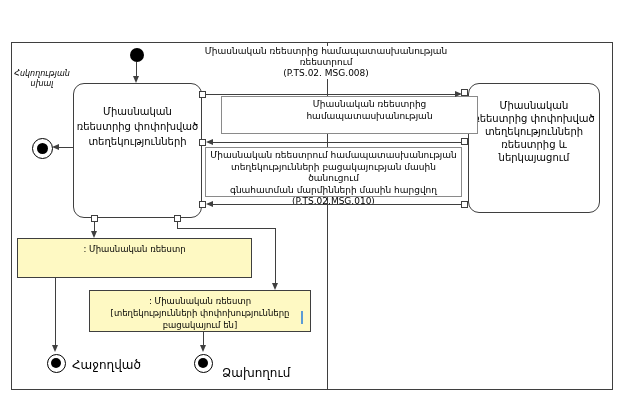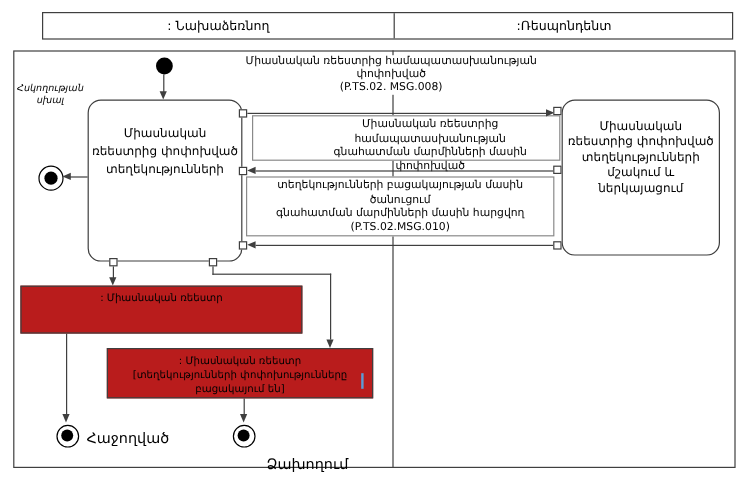--- a/index.html
+++ b/index.html
@@ -13,21 +13,21 @@
   .header-cell{
     position:absolute;top:0;bottom:0;display:flex;align-items:center;justify-content:center;
     font-size:10.5px;
   }
   .activity{
     position:absolute;border:1px solid #3f3f3f;border-radius:11px;background:#fff;
     box-sizing:border-box;text-align:center;font-size:10px;
   }
   .activity .ln{white-space:nowrap;}
   .objnode{
-    position:absolute;border:1px solid #3f3f3f;background:#b91c1c;box-sizing:border-box;
+    position:absolute;border:1px solid #3f3f3f;background:#fef9c3;box-sizing:border-box;
     text-align:center;font-size:8.5px;line-height:12px;padding-top:4px;
   }
   .msgbox{
     position:absolute;border:1px solid #8a8a8a;background:#fff;box-sizing:border-box;
     text-align:center;font-size:9px;line-height:11.5px;padding-top:2px;
   }
   .msgtext{
     position:absolute;background:#fff;text-align:center;font-size:9px;line-height:11px;
   }
   .pin{
@@ -50,72 +50,67 @@
   .small-label{position:absolute;font-size:8px;line-height:9.5px;text-align:center;font-style:italic;}
   .final-label{position:absolute;font-size:12px;white-space:nowrap;}
   .caret{position:absolute;width:2px;height:13px;}
   .z5{z-index:5;} .z4{z-index:4;} .z3{z-index:3;} .z2{z-index:2;}
 </style>
 </head>
 <body>
 
 <div id="stage">
 
-  <div class="frame" style="left:35px;top:10px;width:576px;height:23px;">
-    <div class="header-cell" style="left:0;width:292px;">: Նախաձեռնող</div>
-    <div class="header-cell" style="left:292px;width:284px;">:Ռեսպոնդենտ</div>
-    <div class="vline" style="left:292px;top:0;height:21px;"></div>
-  </div>
 
   <div class="frame" style="left:11px;top:42px;width:602px;height:348px;"></div>
   <div class="vline z2" style="left:327px;top:42px;height:348px;"></div>
 
   <div class="initial" style="left:130px;top:48px;width:14px;height:14px;"></div>
   <div class="vline z4" style="left:136px;top:62px;height:15px;"></div>
   <div class="ah ah-down z4" style="left:133px;top:76px;"></div>
 
   <div class="activity z3" style="left:73px;top:83px;width:129px;height:135px;padding-top:20px;line-height:15px;">
     <div class="ln">Միասնական</div>
     <div class="ln">ռեեստրից փոփոխված</div>
     <div class="ln">տեղեկությունների</div>
   </div>
 
   <div class="activity z3" style="left:468px;top:83px;width:132px;height:130px;padding-top:15px;line-height:13px;">
     <div class="ln">Միասնական</div>
     <div class="ln">ռեեստրից փոփոխված</div>
     <div class="ln">տեղեկությունների</div>
-    <div class="ln">մշակում և</div>
+    <div class="ln">ռեեստրից և</div>
     <div class="ln">ներկայացում</div>
   </div>
 
   <div class="pin" style="left:199px;top:91px;"></div>
   <div class="pin" style="left:199px;top:139px;"></div>
   <div class="pin" style="left:199px;top:201px;"></div>
   <div class="pin" style="left:91px;top:215px;"></div>
   <div class="pin" style="left:174px;top:215px;"></div>
 
   <div class="pin" style="left:461px;top:89px;"></div>
   <div class="pin" style="left:461px;top:138px;"></div>
   <div class="pin" style="left:461px;top:201px;"></div>
 
   <div class="msgtext z4" style="left:190px;top:46px;width:272px;">
-    <div>Միասնական ռեեստրից համապատասխանության փոփոխված</div>
+    <div>Միասնական ռեեստրից համապատասխանության ռեեստրում</div>
     <div>(P.TS.02. MSG.008)</div>
   </div>
   <div class="hline z5" style="left:206px;top:94px;width:252px;"></div>
   <div class="ah ah-right z5" style="left:455px;top:91px;"></div>
 
-  <div class="msgbox z4" style="left:210px;top:96px;width:257px;height:38px;padding-left:40px;">
+  <div class="msgbox z4" style="left:221px;top:96px;width:257px;height:38px;padding-left:40px;">
     <div>Միասնական ռեեստրից համապատասխանության</div>
-    <div>գնահատման մարմինների մասին փոփոխված</div>
   </div>
   <div class="hline z5" style="left:213px;top:142px;width:248px;"></div>
   <div class="ah ah-left z5" style="left:206px;top:139px;"></div>
 
   <div class="msgbox z4" style="left:205px;top:147px;width:257px;height:50px;">
+    <div>Միասնական ռեեստրում համապատասխանության</div>
     <div>տեղեկությունների բացակայության մասին ծանուցում</div>
     <div>գնահատման մարմինների մասին հարցվող</div>
     <div>(P.TS.02.MSG.010)</div>
   </div>
   <div class="hline z5" style="left:213px;top:204px;width:248px;"></div>
   <div class="ah ah-left z5" style="left:206px;top:201px;"></div>
 
   <div class="small-label" style="left:10px;top:69px;width:64px;">
     <div>Հսկողության</div>
     <div>սխալ</div>
@@ -149,15 +144,15 @@
   <div class="final-outer" style="left:47px;top:354px;width:19px;height:19px;">
     <div class="final-inner" style="left:3px;top:3px;width:10px;height:10px;"></div>
   </div>
   <div class="final-label" style="left:72px;top:358px;">Հաջողված</div>
 
   <div class="vline z2" style="left:203px;top:332px;height:14px;"></div>
   <div class="ah ah-down z4" style="left:200px;top:345px;"></div>
   <div class="final-outer" style="left:194px;top:354px;width:19px;height:19px;">
     <div class="final-inner" style="left:3px;top:3px;width:10px;height:10px;"></div>
   </div>
-  <div class="final-label" style="left:222px;top:380px;">Ձախողում</div>
+  <div class="final-label" style="left:222px;top:366px;">Ձախողում</div>
 
 </div>
 
 </body></html>

